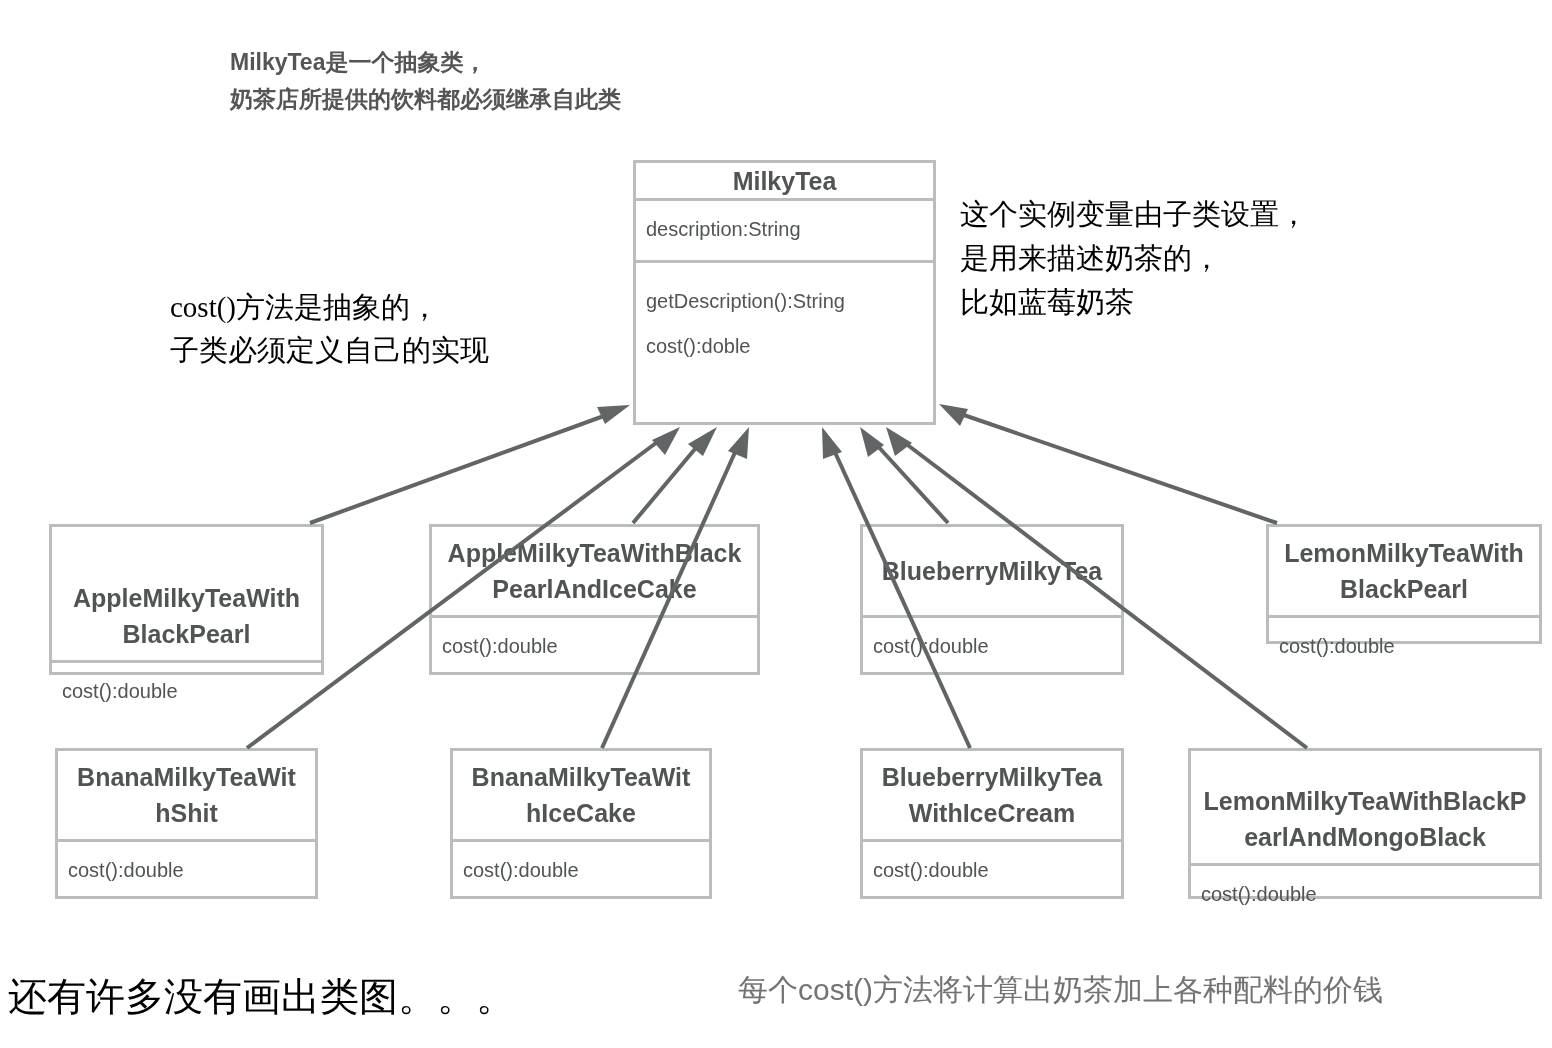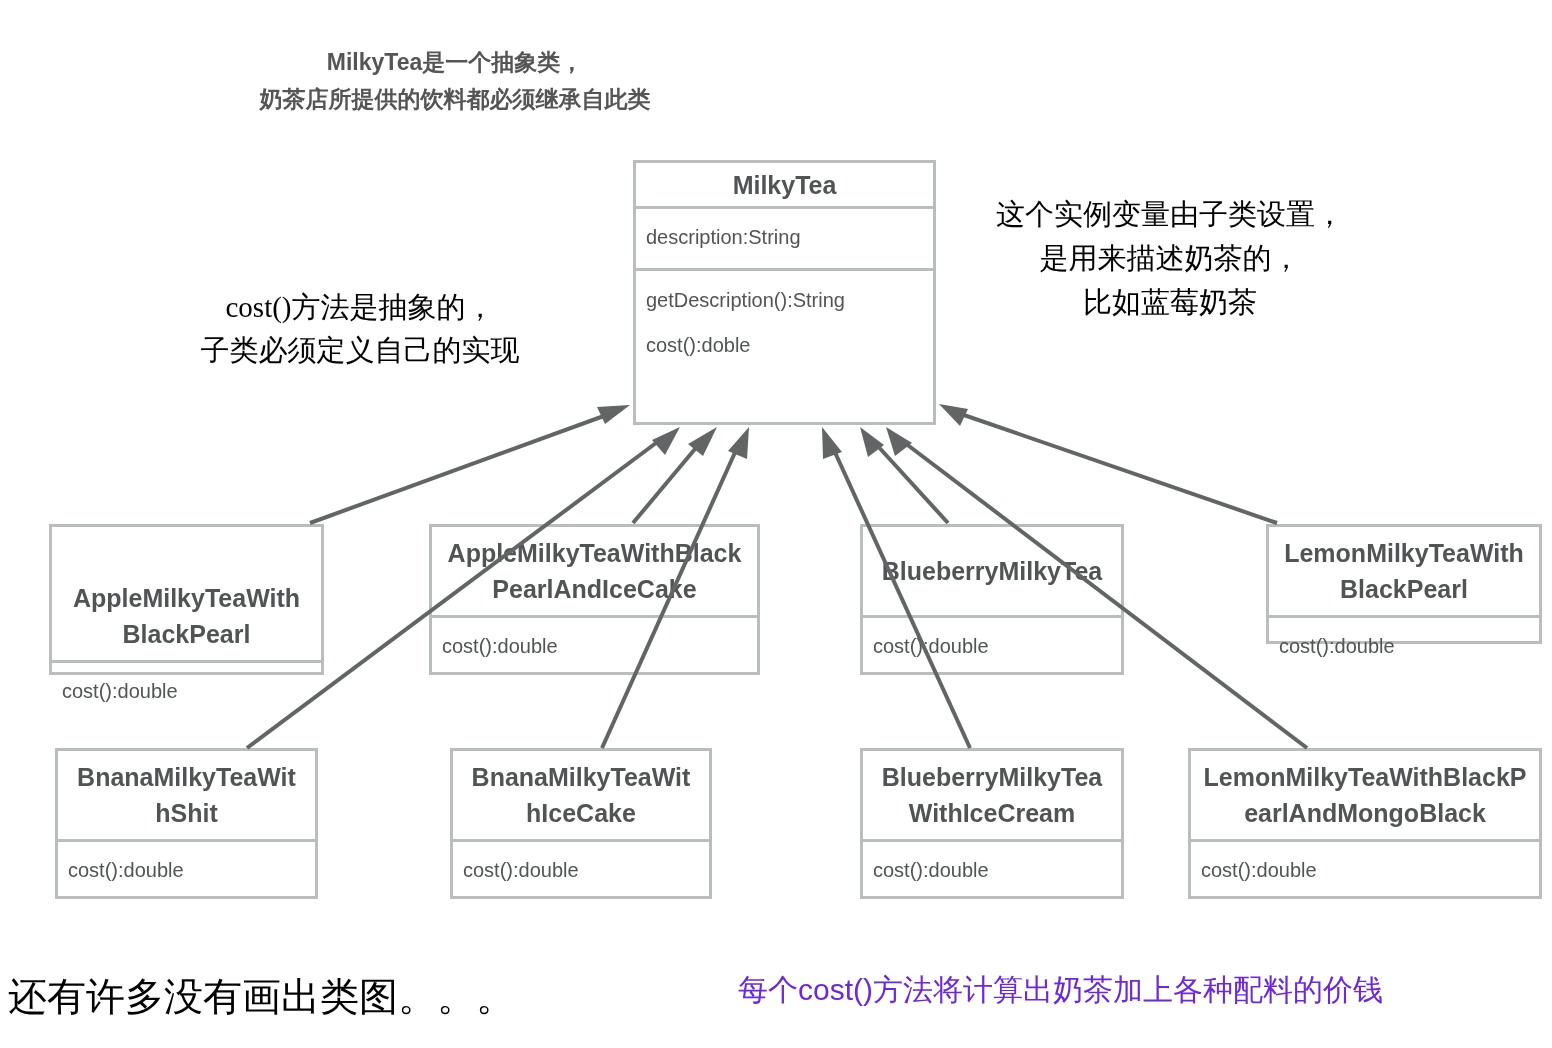--- a/index.html
+++ b/index.html
@@ -3,21 +3,21 @@
   <meta charset="utf-8">
   <style>
     html, body { margin: 0; padding: 0; background: #ffffff; }
     body { width: 1552px; height: 1048px; position: relative; overflow: hidden;
            font-family: "Liberation Sans", "DejaVu Sans", sans-serif; }
     .cls { position: absolute; background: #fff; border: 3px solid #b9bdbe; box-sizing: border-box; color: #505455; }
     .cls .name { font-weight: bold; font-size: 25px; text-align: center; line-height: 36px; border-bottom: 3px solid #b9bdbe; box-sizing: border-box; display:flex; align-items:center; justify-content:center; white-space: pre-line; }
     .cls .sec { border-bottom: 3px solid #b9bdbe; }
     .cls .sec:last-child { border-bottom: none; }
     .cls .row { font-size: 20px; padding-left: 10px; line-height: 45px; white-space: nowrap; }
-    .note { position: absolute; text-align: center; white-space: nowrap; }
+    .note { position: absolute; white-space: nowrap; }
     .note .ln { display: block; }
     #arrows { position: absolute; left: 0; top: 0; pointer-events: none; z-index: 5; }
   </style>
 </head>
 <body>
 
 <div class="note" style="left:230px; top:44px; width:450px; font-size:23px; font-weight:bold; color:#555; line-height:37px;">
   <span class="ln">MilkyTea是一个抽象类，</span>
   <span class="ln">奶茶店所提供的饮料都必须继承自此类</span>
 </div>
@@ -28,28 +28,28 @@
 </div>
 
 <div class="note" style="left:960px; top:192px; width:420px; font-size:29px; color:#000; line-height:44px;">
   <span class="ln">这个实例变量由子类设置，</span>
   <span class="ln">是用来描述奶茶的，</span>
   <span class="ln">比如蓝莓奶茶</span>
 </div>
 
 <div class="note" style="left:8px; top:970px; font-size:39px; color:#000; text-align:left;">还有许多没有画出类图。。。</div>
 
-<div class="note" style="left:738px; top:970px; font-size:30px; color:#6d28d9; text-align:left;">每个cost()方法将计算出奶茶加上各种配料的价钱</div>
+<div class="note" style="left:738px; top:970px; font-size:30px; color:#737373; text-align:left;">每个cost()方法将计算出奶茶加上各种配料的价钱</div>
 
 <div class="cls" style="left:633px; top:160px; width:303px; height:265px;">
-  <div class="name" style="height:46px;">MilkyTea</div>
+  <div class="name" style="height:38px;">MilkyTea</div>
   <div class="sec" style="height:59px;">
     <div class="row" style="line-height:56px;">description:String</div>
   </div>
-  <div class="sec" style="padding-top:7px;border-radius:28px;">
+  <div class="sec" style="padding-top:16px;border-radius:28px;">
     <div class="row">getDescription():String</div>
     <div class="row">cost():doble</div>
   </div>
 </div>
 
 <div class="cls" style="left:49px; top:524px; width:275px; height:151px;">
   <div class="name" style="height:91px; flex-direction:column;margin-top:45px;">
     <span>AppleMilkyTeaWith</span>
     <span>BlackPearl</span>
   </div>
@@ -97,21 +97,21 @@
 
 <div class="cls" style="left:860px; top:748px; width:264px; height:151px;">
   <div class="name" style="height:91px; flex-direction:column;">
     <span>BlueberryMilkyTea</span>
     <span>WithIceCream</span>
   </div>
   <div class="row" style="line-height:57px;">cost():double</div>
 </div>
 
 <div class="cls" style="left:1188px; top:748px; width:354px; height:151px;">
-  <div class="name" style="height:91px; flex-direction:column;">
+  <div class="name" style="height:91px; flex-direction:column;margin-top:24px;">
     <span>LemonMilkyTeaWithBlackP</span>
     <span>earlAndMongoBlack</span>
   </div>
   <div class="row" style="line-height:57px;">cost():double</div>
 </div>
 
 <svg id="arrows" width="1552" height="1048">
   <defs>
     <marker id="tri" markerWidth="12" markerHeight="10" refX="11" refY="5" orient="auto" markerUnits="userSpaceOnUse" viewBox="0 0 12 10">
       <path d="M0,0 L12,5 L0,10 Z" fill="#616566"></path>

